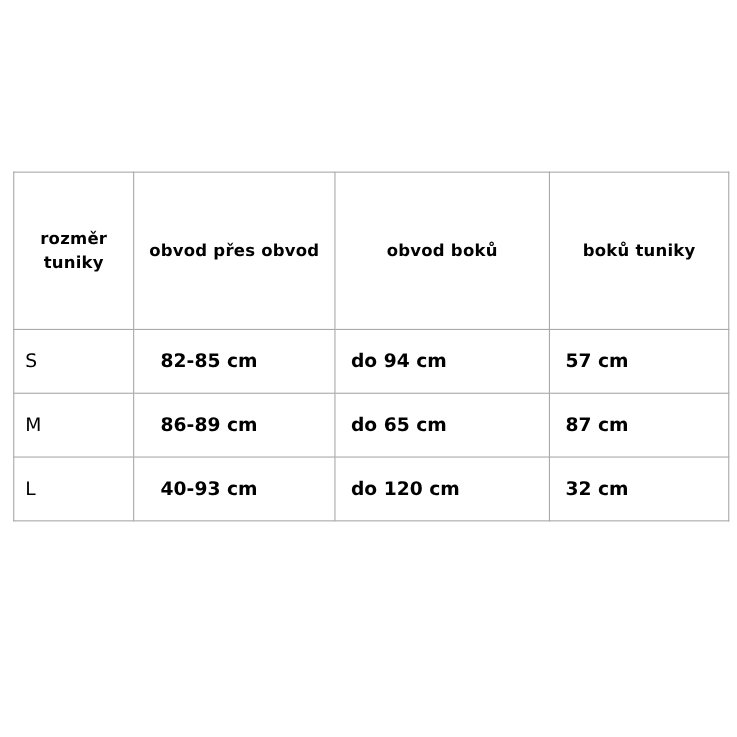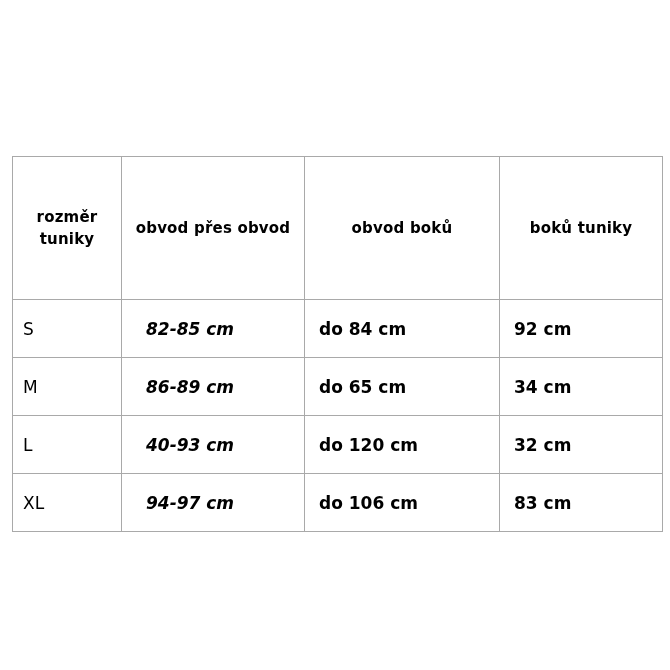--- a/index.html
+++ b/index.html
@@ -72,21 +72,20 @@
     text-align: left;
     padding-left: 10px;
   }
   tbody td.val-cell {
     text-align: left;
     padding-left: 14px;
     font-weight: bold;
   }
   tbody td.val-cell.indent-chest {
     padding-left: 24px;
-    font-style: italic;
   }
 </style>
 </head>
 <body>
 
 <div class="page">
   <div class="table-wrap">
     <table class="size-table">
       <thead>
         <tr>
@@ -101,37 +100,31 @@
           </th>
           <th class="col-length">
             <span class="hdr-inner">boků tuniky</span>
           </th>
         </tr>
       </thead>
       <tbody>
         <tr>
           <td class="size-cell">S</td>
           <td class="val-cell indent-chest">82-85 cm</td>
-          <td class="val-cell">do 84 cm</td>
-          <td class="val-cell">92 cm</td>
+          <td class="val-cell">do 94 cm</td>
+          <td class="val-cell">57 cm</td>
         </tr>
         <tr>
           <td class="size-cell">M</td>
           <td class="val-cell indent-chest">86-89 cm</td>
           <td class="val-cell">do 65 cm</td>
-          <td class="val-cell">34 cm</td>
+          <td class="val-cell">87 cm</td>
         </tr>
         <tr>
           <td class="size-cell">L</td>
           <td class="val-cell indent-chest">40-93 cm</td>
           <td class="val-cell">do 120 cm</td>
           <td class="val-cell">32 cm</td>
         </tr>
-        <tr>
-          <td class="size-cell">XL</td>
-          <td class="val-cell indent-chest">94-97 cm</td>
-          <td class="val-cell">do 106 cm</td>
-          <td class="val-cell">83 cm</td>
-        </tr>
       </tbody>
     </table>
   </div>
 </div>
 
 </body></html>

